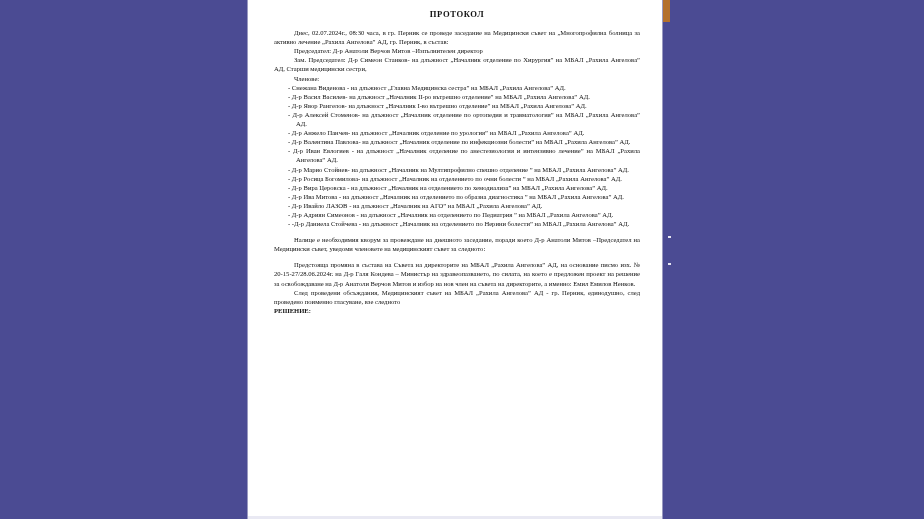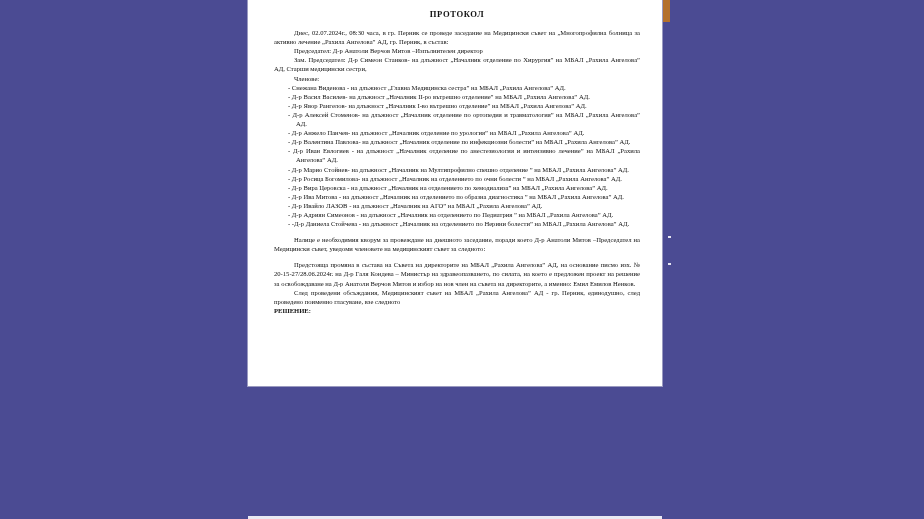--- a/index.html
+++ b/index.html
@@ -34,21 +34,21 @@
     color: #d8d8ea;
     font-size: 11px;
     line-height: 12px;
     text-align: center;
   }
   .page {
     position: absolute;
     left: 248px;
     top: 0;
     width: 414px;
-    height: 386px;
+    height: 519px;
     background: #ffffff;
     box-shadow: 0 0 0 1px #9a9ac0;
   }
   .page-inner {
     position: absolute;
     left: 0; top: 0;
     width: 414px;
     height: 519px;
     padding: 0;
     overflow: hidden;

